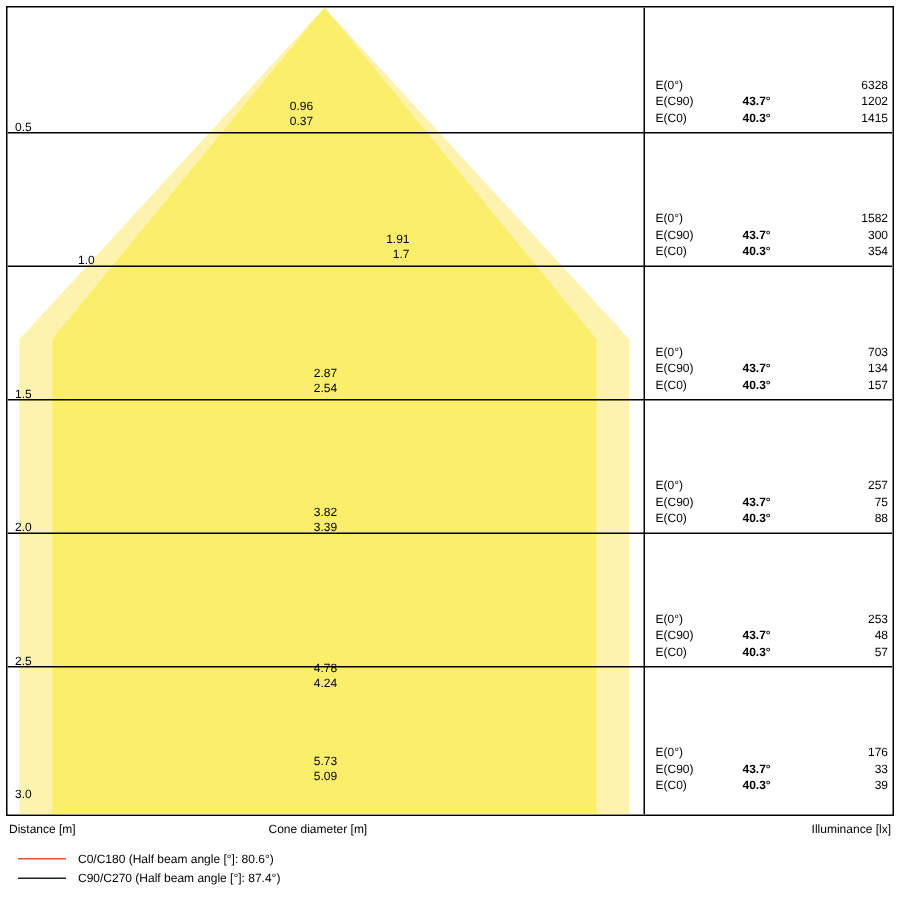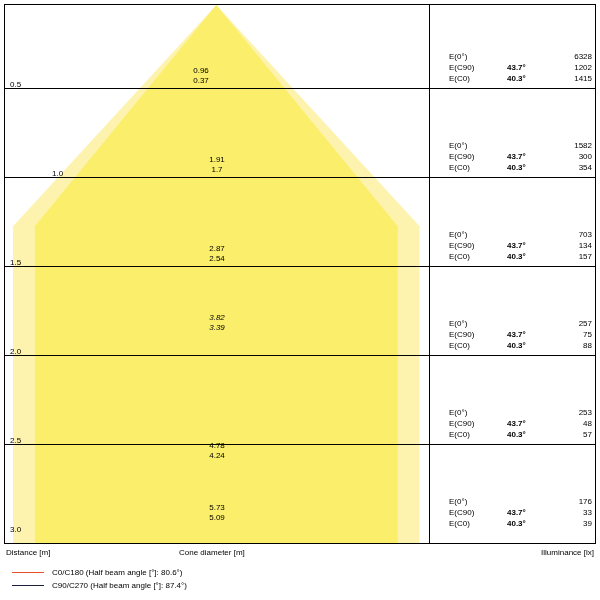--- a/index.html
+++ b/index.html
@@ -81,21 +81,20 @@
   .illum-block {
     position: absolute;
     font-size: 8px;
     line-height: 11px;
     color: #000000;
     width: 155px;
   }
   .illum-row {
     position: relative;
     height: 11px;
-    margin-left: 12px;
   }
   .illum-label {
     position: absolute;
     left: 0;
   }
   .illum-angle {
     position: absolute;
     left: 58px;
     font-weight: bold;
   }
@@ -170,29 +169,29 @@
     <div class="dist-label" style="top:164px;margin-left:42px;">1.0</div>
     <div class="dist-label" style="top:253px;">1.5</div>
     <div class="dist-label" style="top:342px;">2.0</div>
     <div class="dist-label" style="top:431px;">2.5</div>
     <div class="dist-label" style="top:520px;">3.0</div>
 
     <div class="diam-block" style="left:156px; top:61px;">
       <div>0.96</div>
       <div>0.37</div>
     </div>
-    <div class="diam-block" style="left:172px; top:150px;">
+    <div class="diam-block" style="left:188px; top:150px;text-align:right;">
       <div>1.91</div>
       <div>1.7</div>
     </div>
     <div class="diam-block" style="left:172px; top:239px;">
       <div>2.87</div>
       <div>2.54</div>
     </div>
-    <div class="diam-block" style="left:172px; top:308px;font-style:italic;">
+    <div class="diam-block" style="left:172px; top:332px;">
       <div>3.82</div>
       <div>3.39</div>
     </div>
     <div class="diam-block" style="left:172px; top:436px;">
       <div>4.78</div>
       <div>4.24</div>
     </div>
     <div class="diam-block" style="left:172px; top:498px;">
       <div>5.73</div>
       <div>5.09</div>

